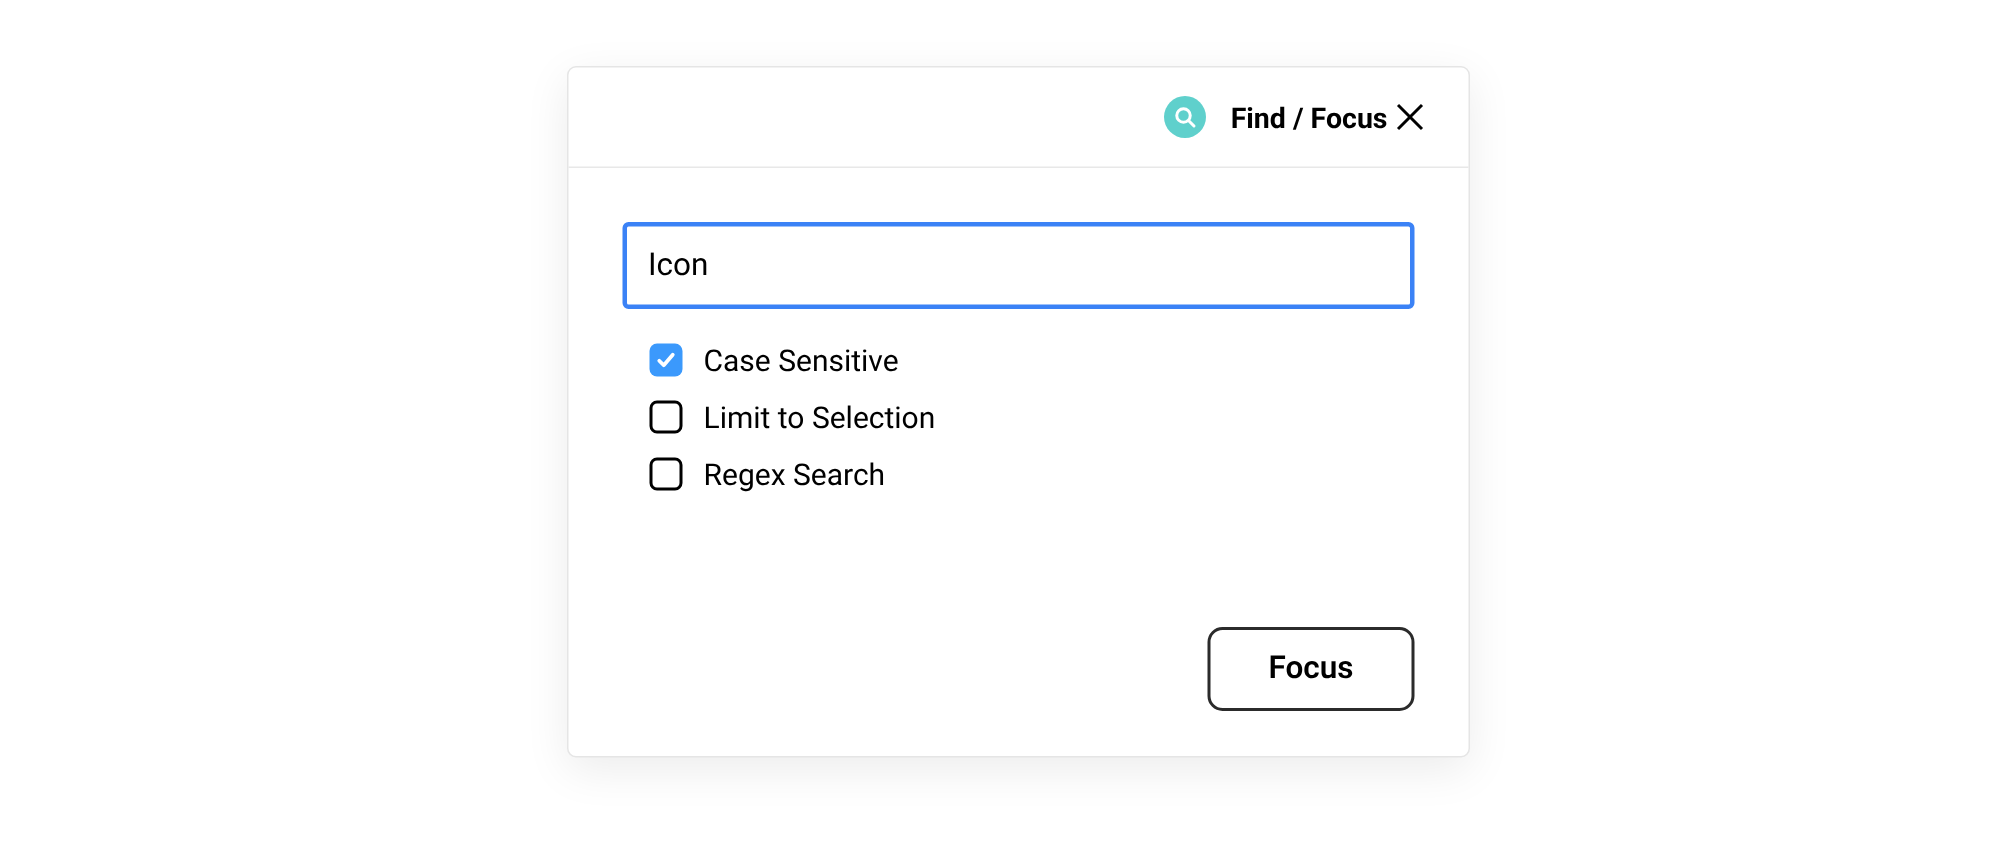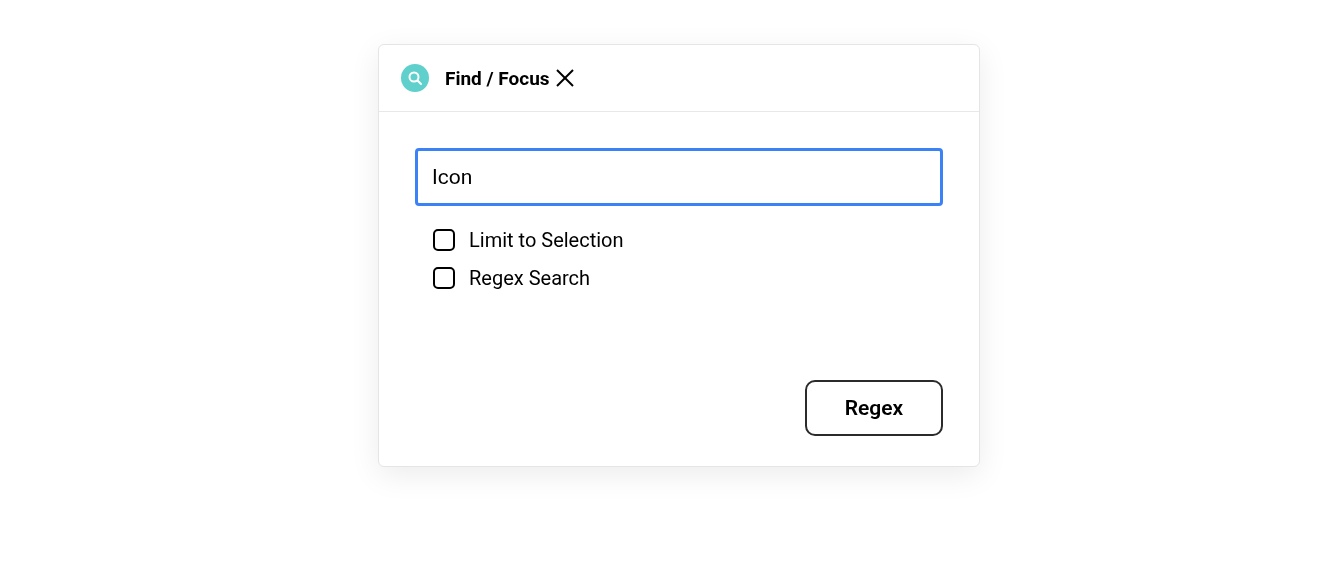--- a/index.html
+++ b/index.html
@@ -20,21 +20,21 @@
       top: 44px;
       width: 602px;
       background: #ffffff;
       border: 1px solid #e5e5e5;
       border-radius: 6px;
       box-shadow: 0 8px 30px rgba(0,0,0,0.08);
     }
     .dialog-header {
       display: flex;
       align-items: center;
-      justify-content: flex-start;
+      justify-content: flex-end;
       padding: 18px 24px 18px 22px;
       border-bottom: 1px solid #e8e8e8;
     }
     .header-left {
       display: flex;
       align-items: center;
       gap: 16px;
     }
     .search-icon-circle {
       width: 28px;
@@ -158,29 +158,37 @@
         <line x1="3" y1="3" x2="19" y2="19" stroke="#000000" stroke-width="2"></line>
         <line x1="19" y1="3" x2="3" y2="19" stroke="#000000" stroke-width="2"></line>
       </svg>
     </button>
   </div>
 
   <div class="dialog-body">
     <input type="text" class="search-input" value="Icon" style="">
 
     <div class="options">
+      <div class="option-row">
+        <div class="checkbox checked">
+          <svg width="14" height="14" viewBox="0 0 14 14">
+            <path d="M2.5 7.5 L5.5 10.5 L11.5 3.5" stroke="#ffffff" stroke-width="2.5" fill="none" stroke-linecap="round" stroke-linejoin="round"></path>
+          </svg>
+        </div>
+        <span class="option-label">Case Sensitive</span>
+      </div>
 
       <div class="option-row">
         <div class="checkbox unchecked"></div>
         <span class="option-label">Limit to Selection</span>
       </div>
 
       <div class="option-row">
         <div class="checkbox unchecked"></div>
         <span class="option-label">Regex Search</span>
       </div>
     </div>
   </div>
 
   <div class="dialog-footer">
-    <button class="btn btn-cancel">Regex</button>
+    <button class="btn btn-cancel">Focus</button>
   </div>
 </div>
 
 </body></html>

